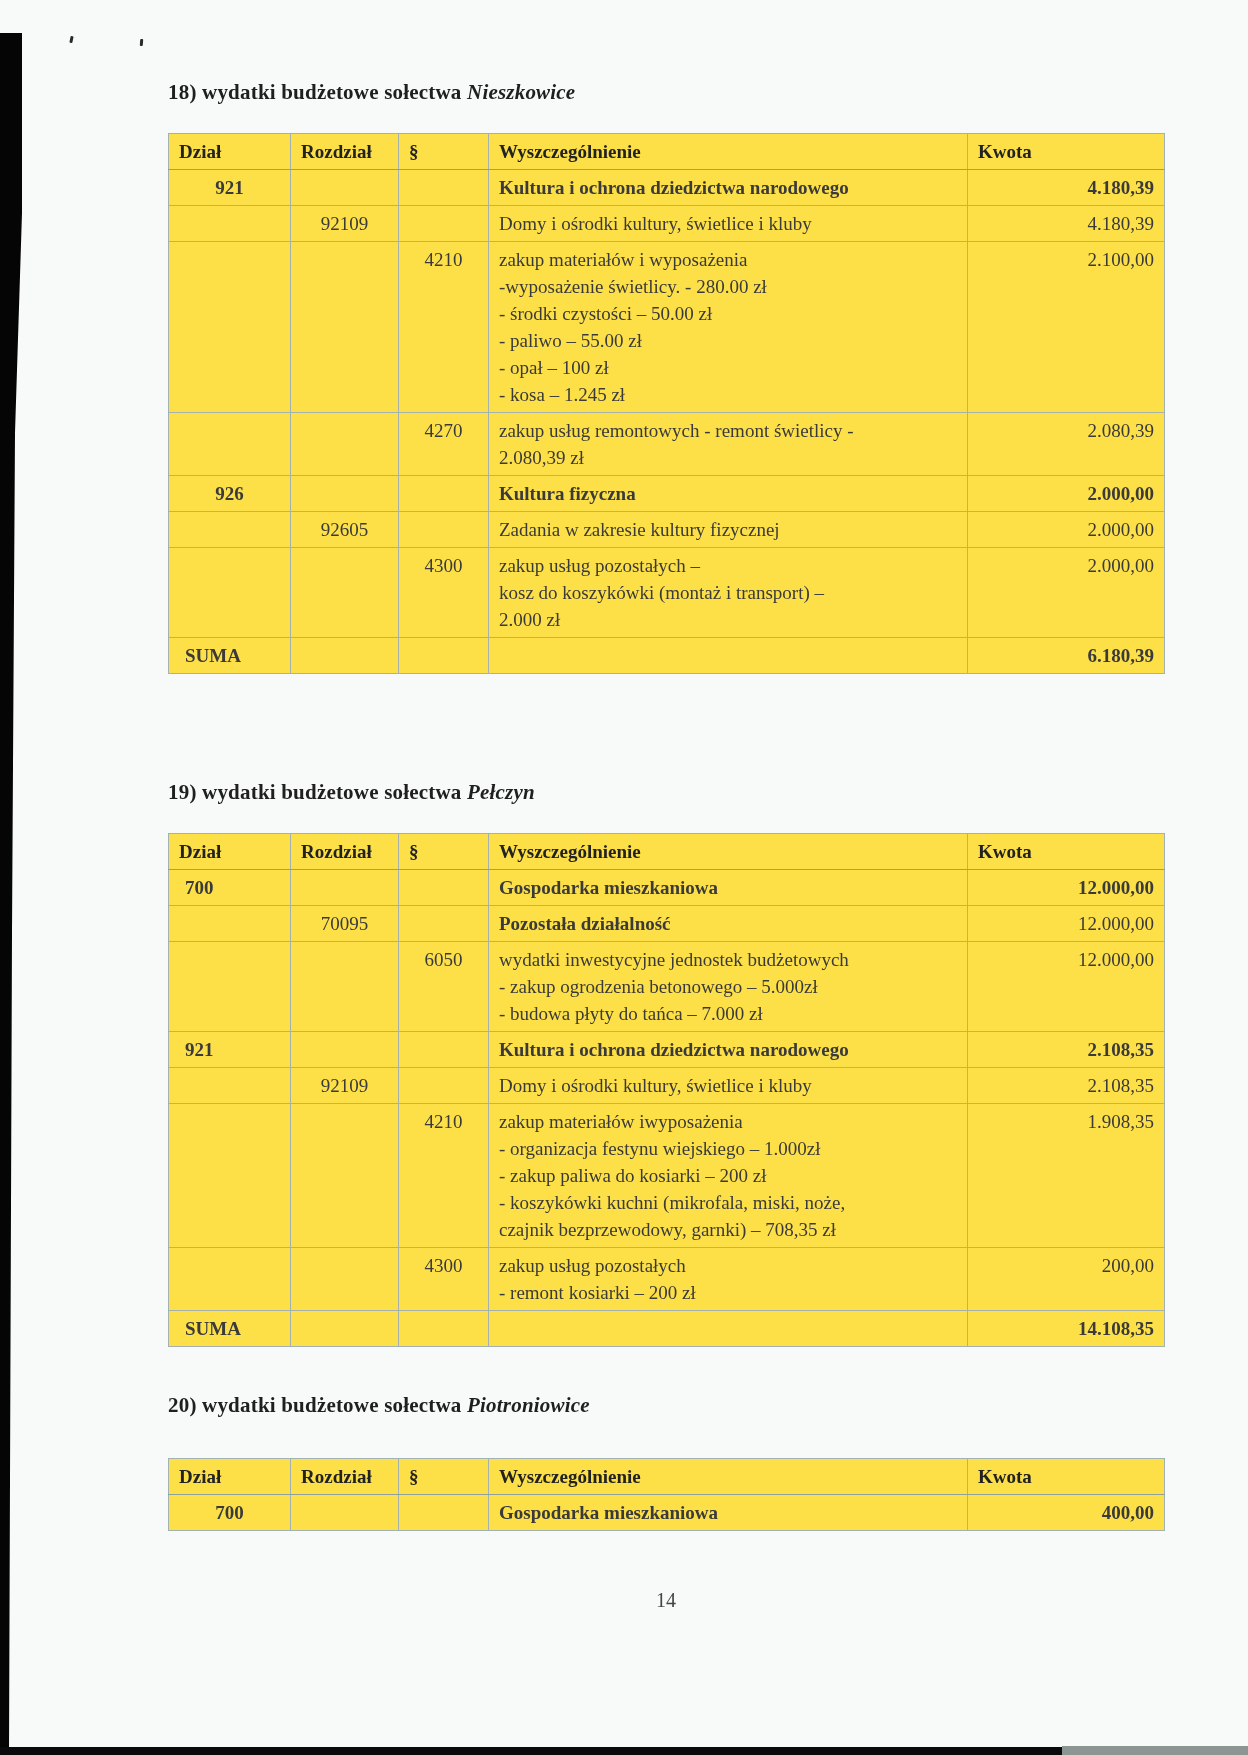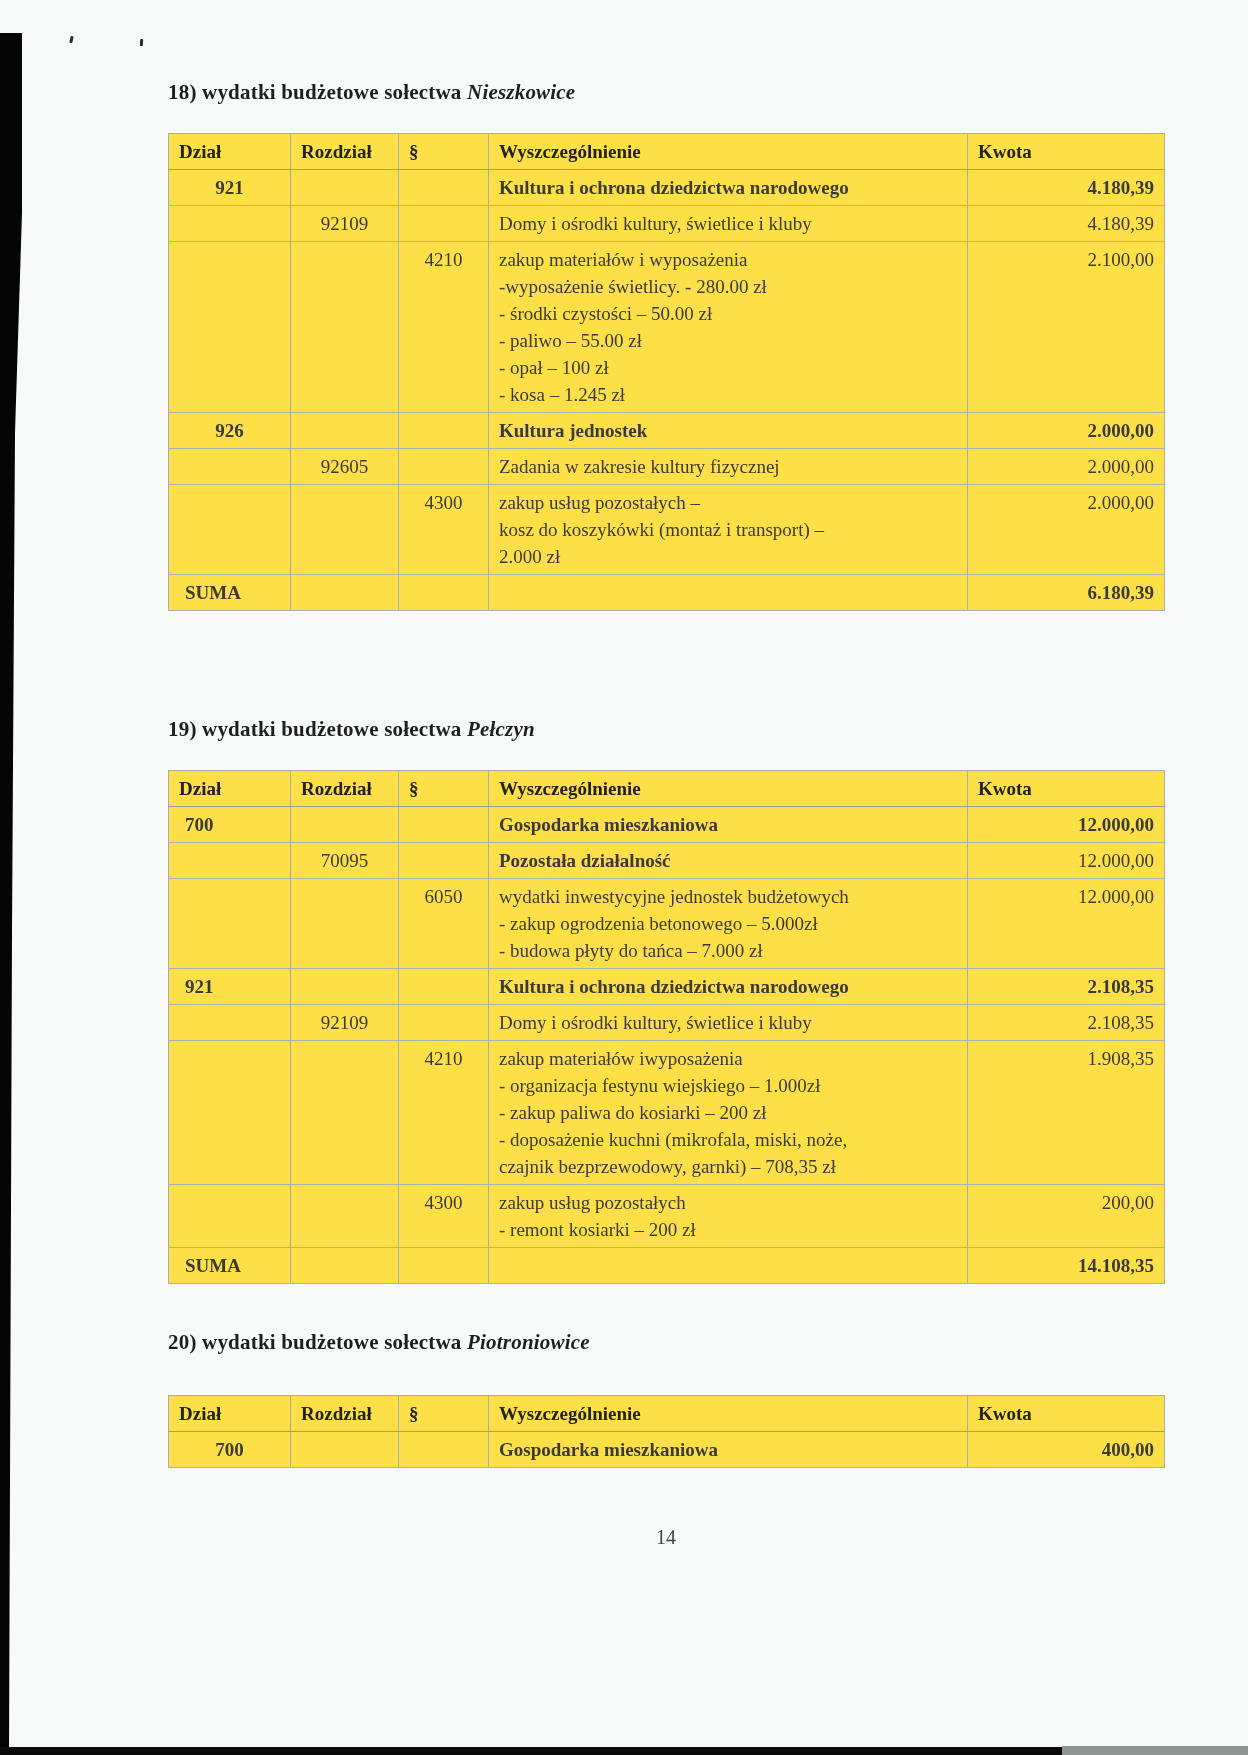--- a/index.html
+++ b/index.html
@@ -122,25 +122,35 @@
                 <div class="desc-line">zakup materiałów i wyposażenia</div>
                 <div class="desc-line">-wyposażenie świetlicy. - 280.00 zł</div>
                 <div class="desc-line">- środki czystości – 50.00 zł</div>
                 <div class="desc-line">- paliwo – 55.00 zł</div>
                 <div class="desc-line">- opał – 100 zł</div>
                 <div class="desc-line">- kosa – 1.245 zł</div>
               </td>
               <td class="c-kwota">2.100,00</td>
             </tr>
             <tr>
+              <td class="c-dzial al-center"></td>
+              <td class="c-rozdzial"></td>
+              <td class="c-par">4270</td>
+              <td class="c-wysz">
+                <div class="desc-line">zakup usług remontowych - remont świetlicy -</div>
+                <div class="desc-line">2.080,39 zł</div>
+              </td>
+              <td class="c-kwota">2.080,39</td>
+            </tr>
+            <tr>
               <td class="c-dzial al-center b">926</td>
               <td class="c-rozdzial"></td>
               <td class="c-par"></td>
               <td class="c-wysz b">
-                <div class="desc-line">Kultura jednostek</div>
+                <div class="desc-line">Kultura fizyczna</div>
               </td>
               <td class="c-kwota b">2.000,00</td>
             </tr>
             <tr>
               <td class="c-dzial al-center"></td>
               <td class="c-rozdzial">92605</td>
               <td class="c-par"></td>
               <td class="c-wysz">
                 <div class="desc-line">Zadania w zakresie kultury fizycznej</div>
               </td>
@@ -235,21 +245,21 @@
               <td class="c-kwota">2.108,35</td>
             </tr>
             <tr>
               <td class="c-dzial al-left"></td>
               <td class="c-rozdzial"></td>
               <td class="c-par">4210</td>
               <td class="c-wysz">
                 <div class="desc-line">zakup materiałów iwyposażenia</div>
                 <div class="desc-line">- organizacja festynu wiejskiego – 1.000zł</div>
                 <div class="desc-line">- zakup paliwa do kosiarki – 200 zł</div>
-                <div class="desc-line">- doposażenie kuchni (mikrofala, miski, noże,</div>
+                <div class="desc-line">- koszykówki kuchni (mikrofala, miski, noże,</div>
                 <div class="desc-line">czajnik bezprzewodowy, garnki) – 708,35 zł</div>
               </td>
               <td class="c-kwota">1.908,35</td>
             </tr>
             <tr>
               <td class="c-dzial al-left"></td>
               <td class="c-rozdzial"></td>
               <td class="c-par">4300</td>
               <td class="c-wysz">
                 <div class="desc-line">zakup usług pozostałych</div>

